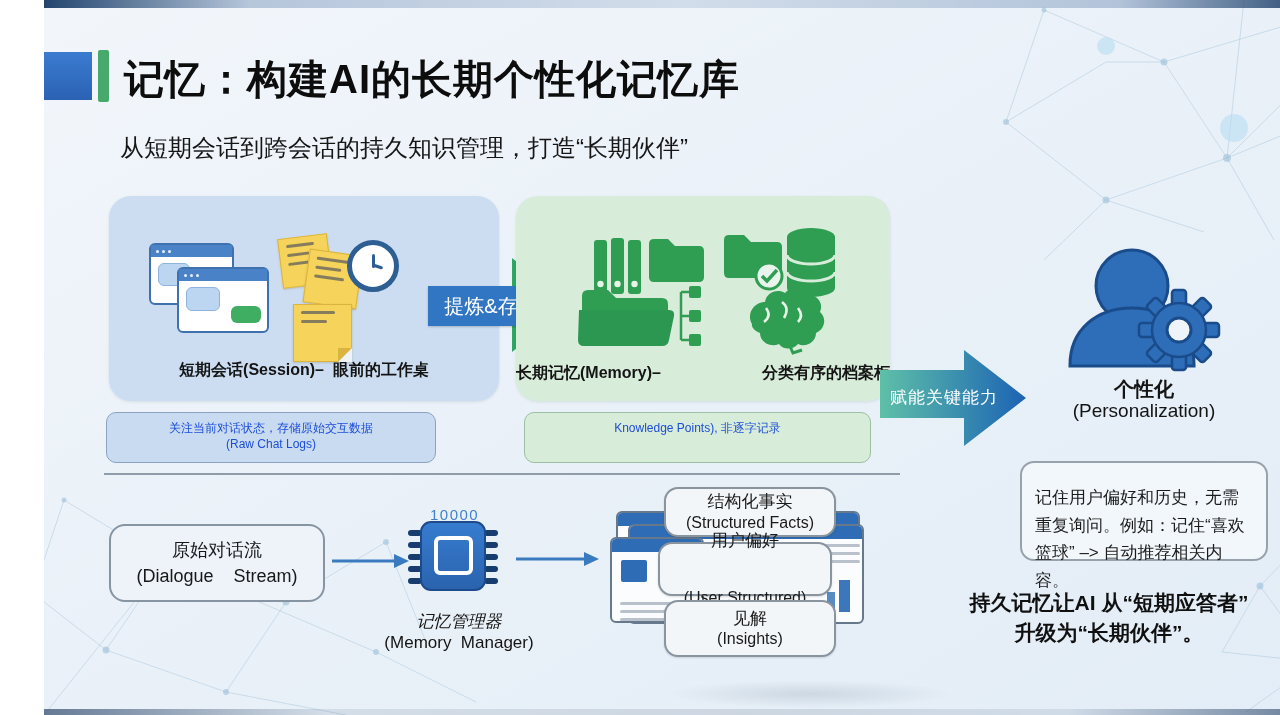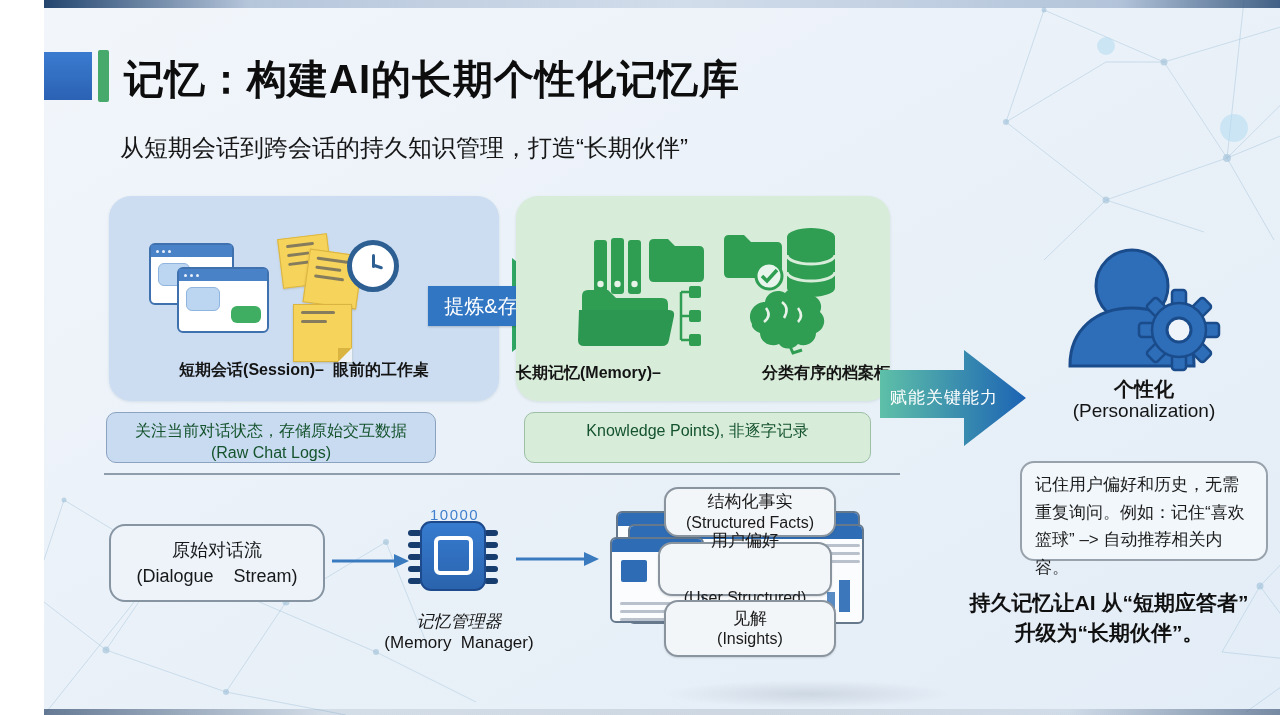--- a/index.html
+++ b/index.html
@@ -14,30 +14,30 @@
     background:linear-gradient(90deg,rgba(30,58,95,.65) 0%,rgba(30,58,95,.10) 22%,rgba(90,105,125,.18) 55%,rgba(30,58,95,.10) 80%,rgba(30,58,95,.65) 100%);}
   .title-marker-blue{left:0;top:52px;width:48px;height:48px;background:linear-gradient(180deg,#3a7bd0,#2b62b4);}
   .title-marker-green{left:54px;top:50px;width:11px;height:52px;background:#47a96b;border-radius:2px;}
   .page-title{left:80px;top:52px;width:750px;font-size:40px;font-weight:700;color:#0d0d0d;letter-spacing:1px;}
   .page-subtitle{left:76px;top:132px;width:800px;font-size:24px;font-weight:500;color:#161616;}
   .session-box{left:65px;top:196px;width:390px;height:205px;background:#ccddf2;border-radius:22px;box-shadow:0 1px 3px rgba(40,70,110,.12);}
   .memory-box{left:472px;top:196px;width:374px;height:205px;background:#d8ecda;border-radius:22px;box-shadow:0 1px 3px rgba(40,90,60,.12);}
   .box-caption{font-size:16px;font-weight:700;color:#141414;text-align:center;white-space:pre;}
   .session-caption{left:65px;top:360px;width:390px;}
   .memory-caption{left:472px;top:363px;width:374px;display:flex;justify-content:space-between;gap:44px;}
-  .note{border-radius:10px;font-size:16px;color:#14532d;text-align:center;line-height:1.35;padding-top:7px;}
+  .note{border-radius:10px;font-size:12px;color:#1d4ed8;text-align:center;line-height:1.35;padding-top:7px;}
   .raw-note{left:62px;top:412px;width:328px;height:42px;background:#c9dbf0;border:1.5px solid #8ba3c0;}
   .refined-note{left:480px;top:412px;width:345px;height:42px;background:#d7ecd9;border:1.5px solid #9dbfa4;}
   .extract-label{left:384px;top:286px;width:126px;height:40px;background:#3176c3;color:#fff;font-size:20px;
     display:flex;align-items:center;justify-content:center;box-shadow:0 1px 2px rgba(0,0,0,.2);}
   .enable-label{left:841px;top:386px;width:118px;font-size:17px;color:#fff;text-align:center;letter-spacing:1px;}
   .persona-title{left:1000px;top:376px;width:200px;font-size:20px;font-weight:600;color:#141414;text-align:center;}
   .persona-sub{left:1000px;top:400px;width:200px;font-size:19px;color:#141414;text-align:center;}
   .persona-note{left:976px;top:461px;width:248px;height:100px;background:#f2f7fb;border:2px solid #98a2ac;border-radius:14px;
-    font-size:17px;color:#1b1b1b;line-height:1.62;padding:8px 13px;box-sizing:border-box;}
+    font-size:17px;color:#1b1b1b;line-height:1.62;padding:21px 13px;box-sizing:border-box;}
   .conclusion{left:880px;top:588px;width:370px;font-size:21px;font-weight:700;color:#101010;text-align:center;line-height:1.45;}
   .divider{left:60px;top:473px;width:796px;height:2px;background:#8f9dab;}
   .dialogue-box{left:65px;top:524px;width:212px;height:74px;background:#edf3f9;border:2px solid #8795a3;border-radius:16px;
     display:flex;flex-direction:column;align-items:center;justify-content:center;font-size:18px;color:#16181a;line-height:1.45;}
   .ws-pre{white-space:pre;}
   .chip-num{left:386px;top:506px;font-size:15px;color:#2f74c8;letter-spacing:1.5px;opacity:.9;}
   .mm-label1{left:345px;top:610px;width:140px;font-size:17px;font-style:italic;color:#141414;text-align:center;}
   .mm-label2{left:330px;top:633px;width:170px;font-size:17px;color:#141414;text-align:center;white-space:pre;}
   .doc-win{position:absolute;background:#fbfcfd;border:2px solid #65788c;border-radius:6px;box-sizing:border-box;overflow:hidden;}
   .doc-head{height:13px;background:#2e6db5;}

